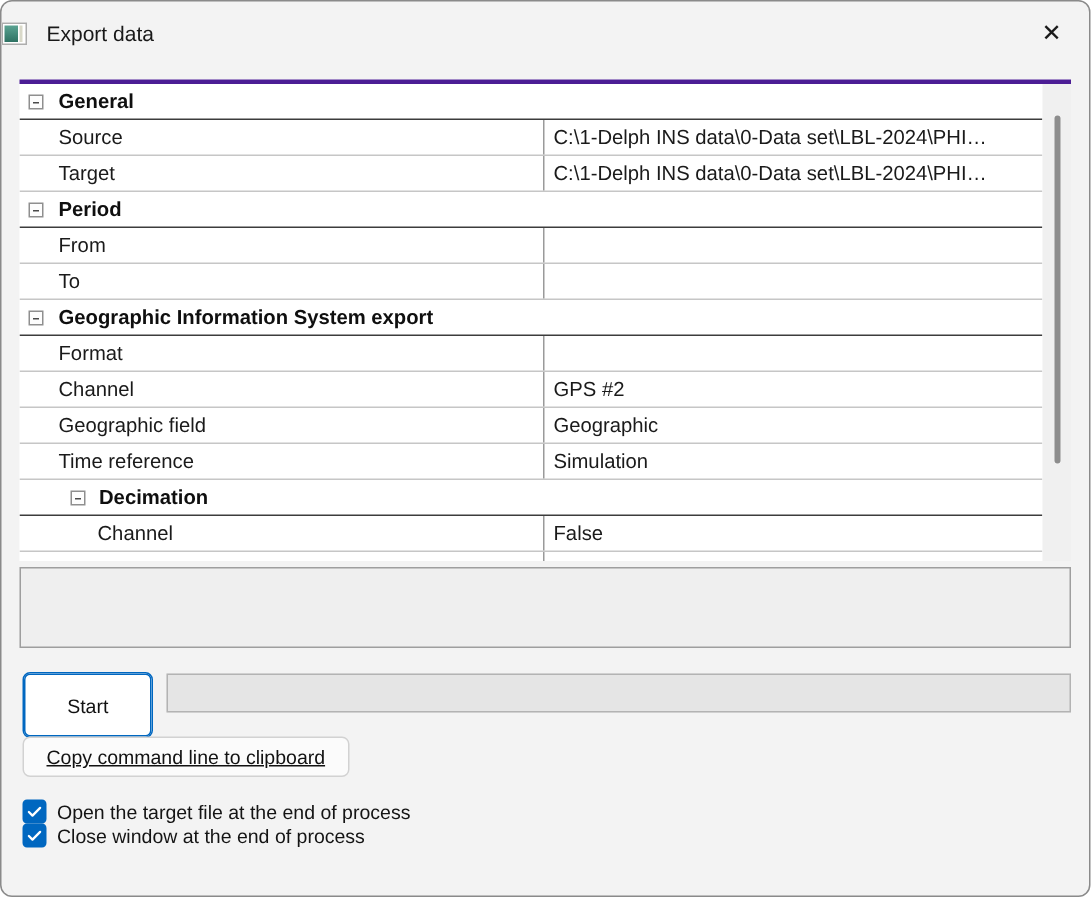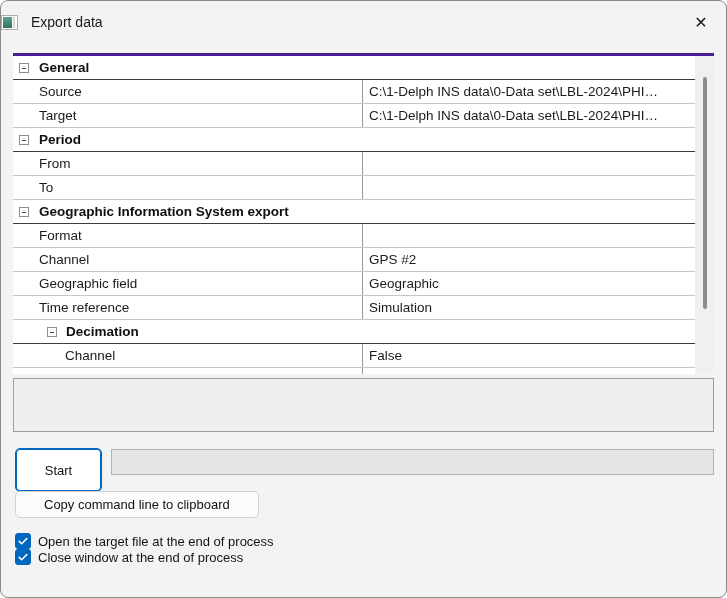--- a/index.html
+++ b/index.html
@@ -45,21 +45,21 @@
 
   
   .status-box { position:absolute; left:12px; top:377px; width:701px; height:54px; background:#efefef; border:1px solid #9e9e9e; font-size:12px; color:#333; padding:4px 6px; overflow:hidden; }
 
   
   .start-btn { position:absolute; left:14px; top:447px; width:87px; height:44px; background:#ffffff; border:1px solid #0067c0; box-shadow:inset 0 0 0 1px #0067c0; border-radius:5px; font-size:13px; color:#111; display:flex; align-items:center; justify-content:center; font-family:"Liberation Sans", sans-serif; }
   .progress { position:absolute; left:110px; top:448px; width:603px; height:26px; background:#e5e5e5; border:1px solid #b3b3b3; overflow:hidden; }
   .progress .fill { height:100%; background:#26a0da; width:0%; }
 
   
-  .copy-btn { position:absolute; left:14px; top:490px; height:27px; padding:0 28px; background:#fbfbfb; border:1px solid #d2d2d2; border-radius:5px; font-size:13px; color:#111; display:flex; align-items:center; justify-content:center; font-family:"Liberation Sans", sans-serif; }
+  .copy-btn { position:absolute; left:14px; top:490px; height:27px; padding:0 15px; background:#fbfbfb; border:1px solid #d2d2d2; border-radius:5px; font-size:13px; color:#111; display:flex; align-items:center; justify-content:center; font-family:"Liberation Sans", sans-serif;text-decoration:underline; }
 
   
   .check-row { position:absolute; left:14px; display:flex; align-items:center; gap:7px; font-size:13px; color:#141414; }
   .check-row.r1 { top:532px; }
   .check-row.r2 { top:548px; }
   .checkbox { width:16px; height:16px; background:#0067c0; border:1px solid #0067c0; border-radius:3px; display:flex; align-items:center; justify-content:center; flex:0 0 auto; }
   .checkbox svg { display:block; }
 </style>
 </head>
 <body>

